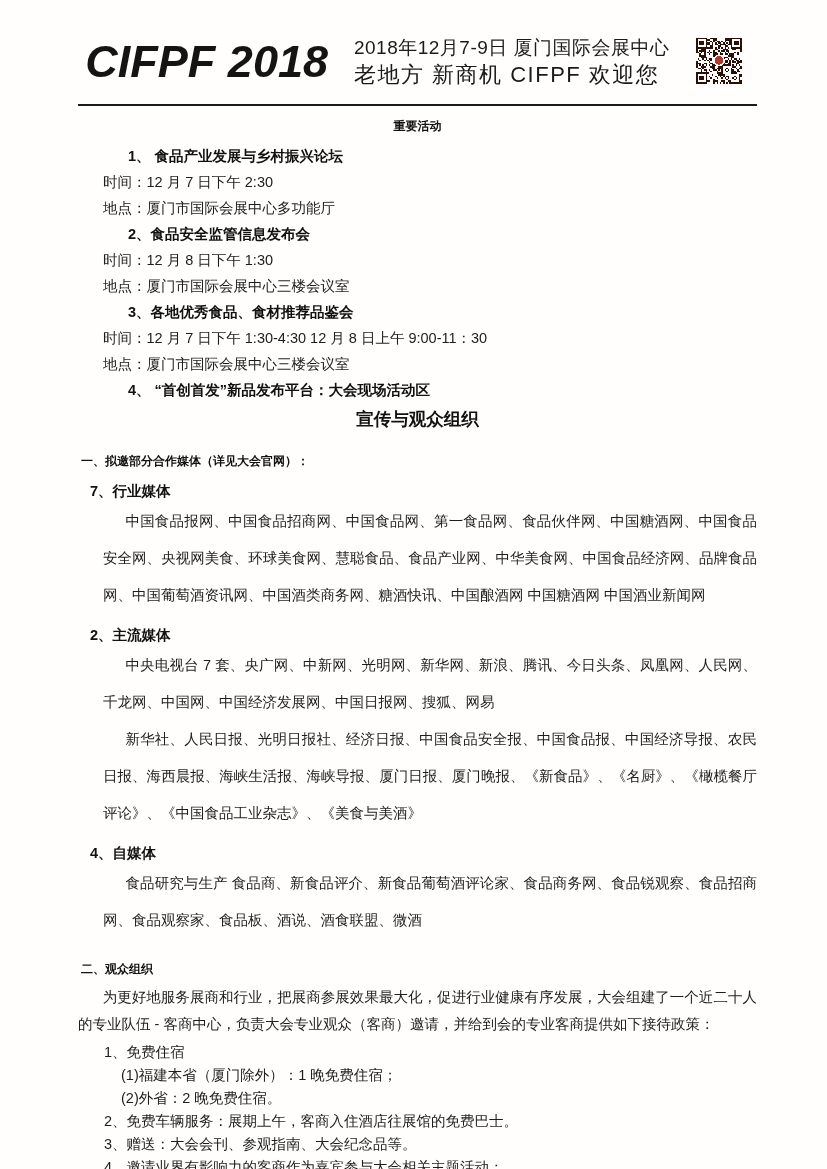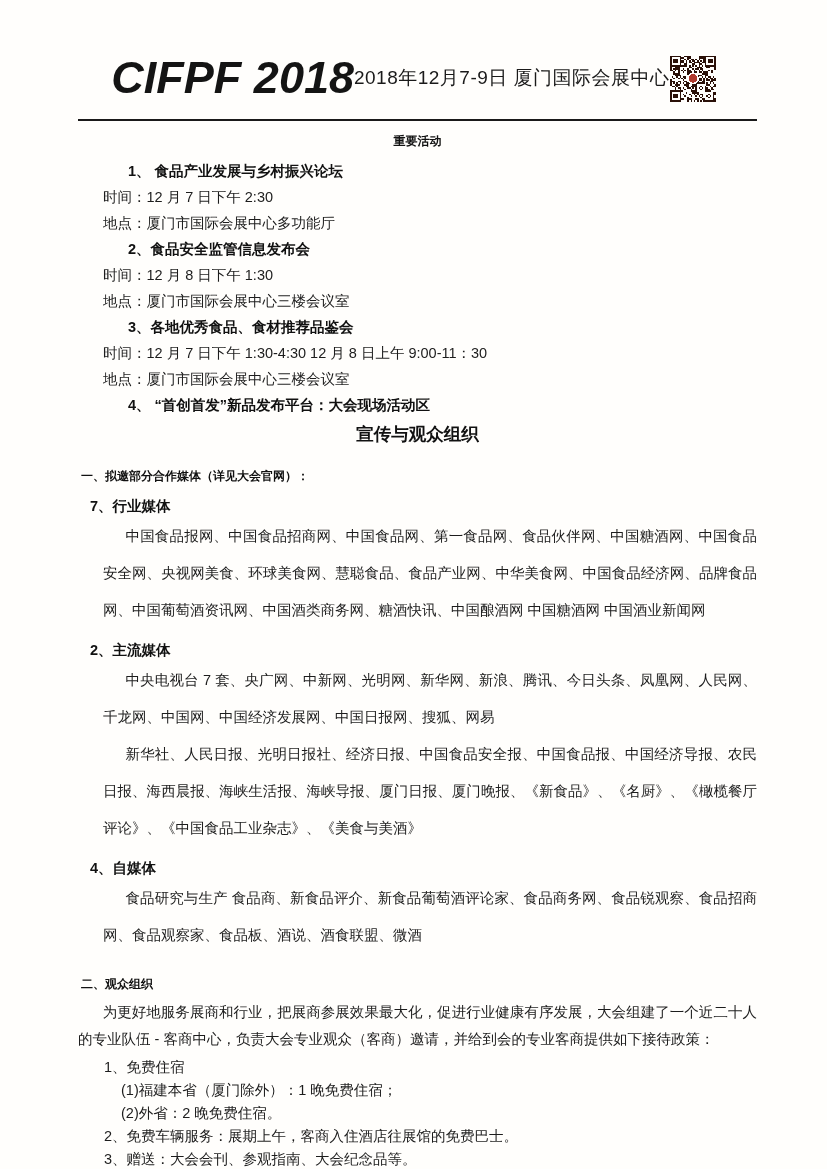--- a/index.html
+++ b/index.html
@@ -13,22 +13,22 @@
     font-family: "Liberation Sans", sans-serif;
     overflow: hidden;
     margin: 0 auto;
   }
   .inner { padding: 0 70px 0 78px; }
 
   
   .header {
     display: flex;
     justify-content: center;
-    align-items: center;
-    padding-top: 52px;
+    gap: 26px;
+    padding-top: 36px;
   }
   .logo {
     font-size: 45px;
     font-weight: bold;
     font-style: italic;
     letter-spacing: 0px;
     color: #141414;
     white-space: nowrap;
   }
   .header-text { line-height: 1.3; color: #1a1a1a; white-space: nowrap; }
@@ -78,20 +78,21 @@
 </style>
 </head>
 <body>
 
 <div class="page">
 
   <header class="header">
     <div class="logo">CIFPF 2018</div>
     <div class="header-text">
       <div class="h-line1">2018年12月7-9日  厦门国际会展中心</div>
+      <div class="h-line2">老地方 新商机 CIFPF 欢迎您</div>
     </div>
     <svg class="qr" id="qr" viewBox="0 0 29 29">
         <rect x="0" y="0" width="1" height="1"></rect>
         <rect x="1" y="0" width="1" height="1"></rect>
         <rect x="2" y="0" width="1" height="1"></rect>
         <rect x="3" y="0" width="1" height="1"></rect>
         <rect x="4" y="0" width="1" height="1"></rect>
         <rect x="5" y="0" width="1" height="1"></rect>
         <rect x="6" y="0" width="1" height="1"></rect>
         <rect x="9" y="0" width="1" height="1"></rect>

